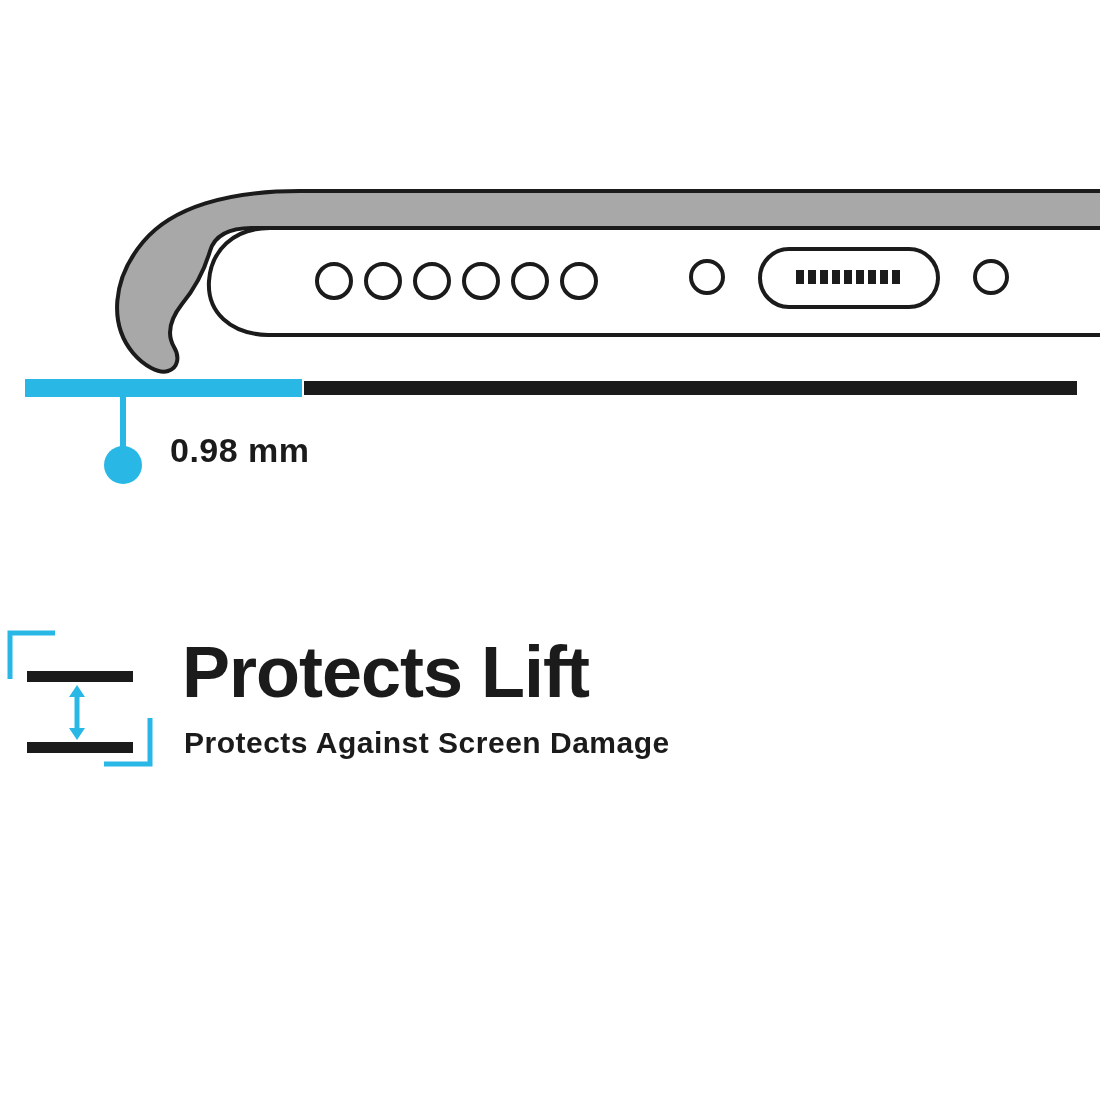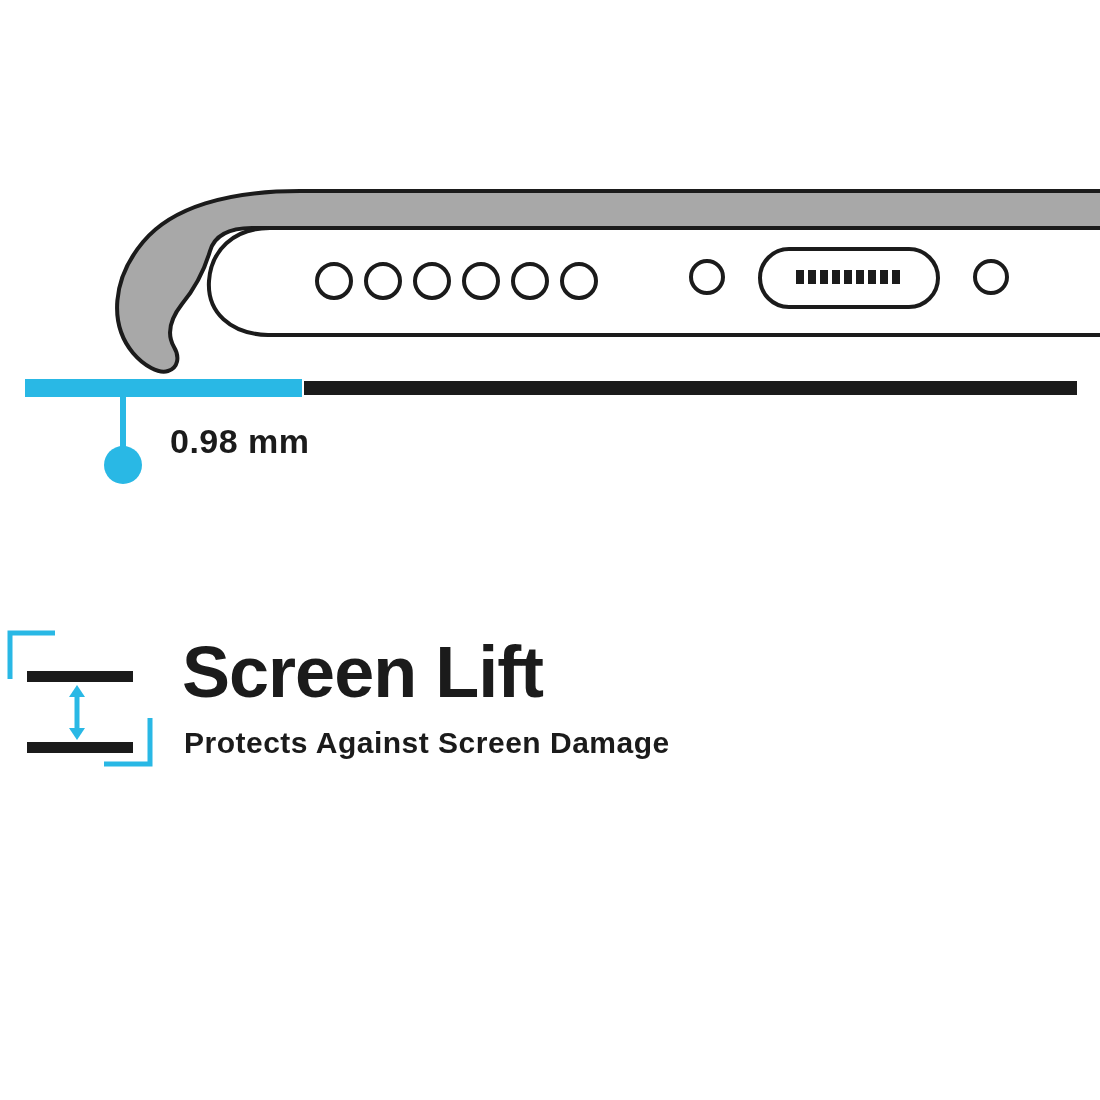--- a/index.html
+++ b/index.html
@@ -20,21 +20,21 @@
     left: 0;
     top: 0;
   }
   .outline {
     stroke: #1b1b1b;
     stroke-width: 4;
   }
   .measure-label {
     position: absolute;
     left: 170px;
-    top: 422px;
+    top: 431px;
     font-size: 34px;
     font-weight: bold;
     color: #1b1b1b;
     letter-spacing: 0.5px;
     white-space: nowrap;
   }
   .feature-title {
     position: absolute;
     left: 182px;
     top: 636px;
@@ -119,16 +119,16 @@
       <g>
         <line stroke-width="5" x1="77" y1="694" x2="77" y2="731" stroke="#29b8e5"></line>
         <polygon points="77,685 69,697 85,697" fill="#29b8e5"></polygon>
         <polygon points="77,740 69,728 85,728" fill="#29b8e5"></polygon>
       </g>
     </g>
   </svg>
 
   <div class="measure-label">0.98 mm</div>
 
-  <div class="feature-title">Screen Lift</div>
+  <div class="feature-title">Protects Lift</div>
   <div class="feature-subtitle">Protects Against Screen Damage</div>
 
 </div>
 
 </body></html>

